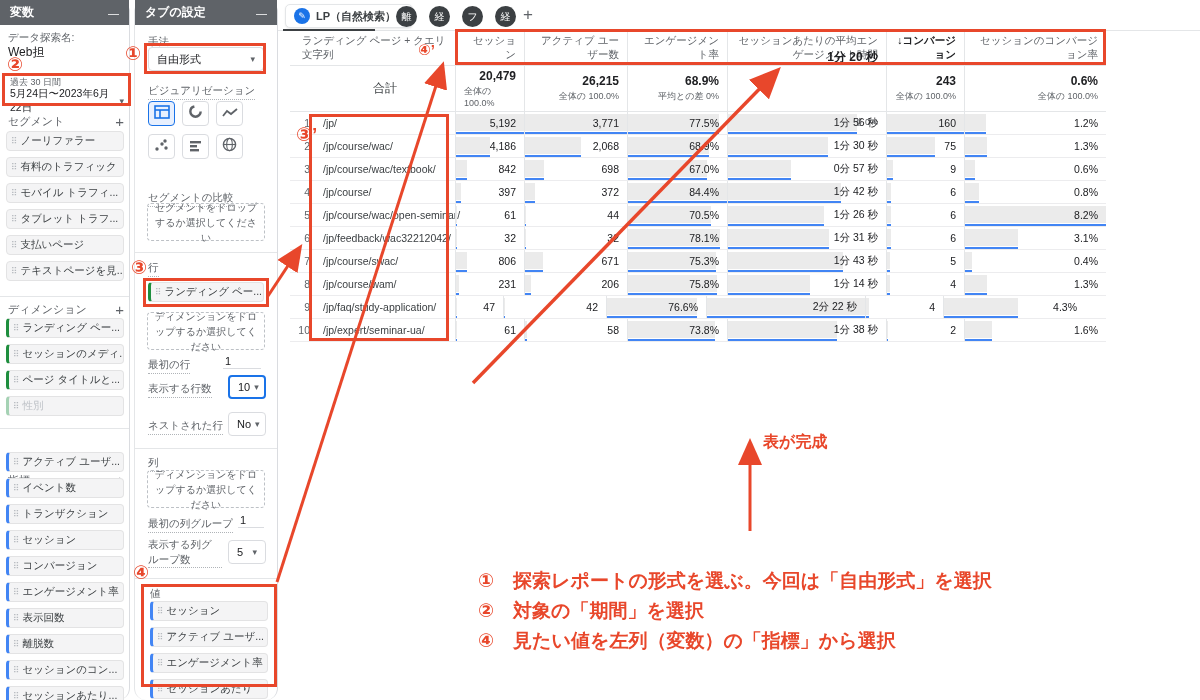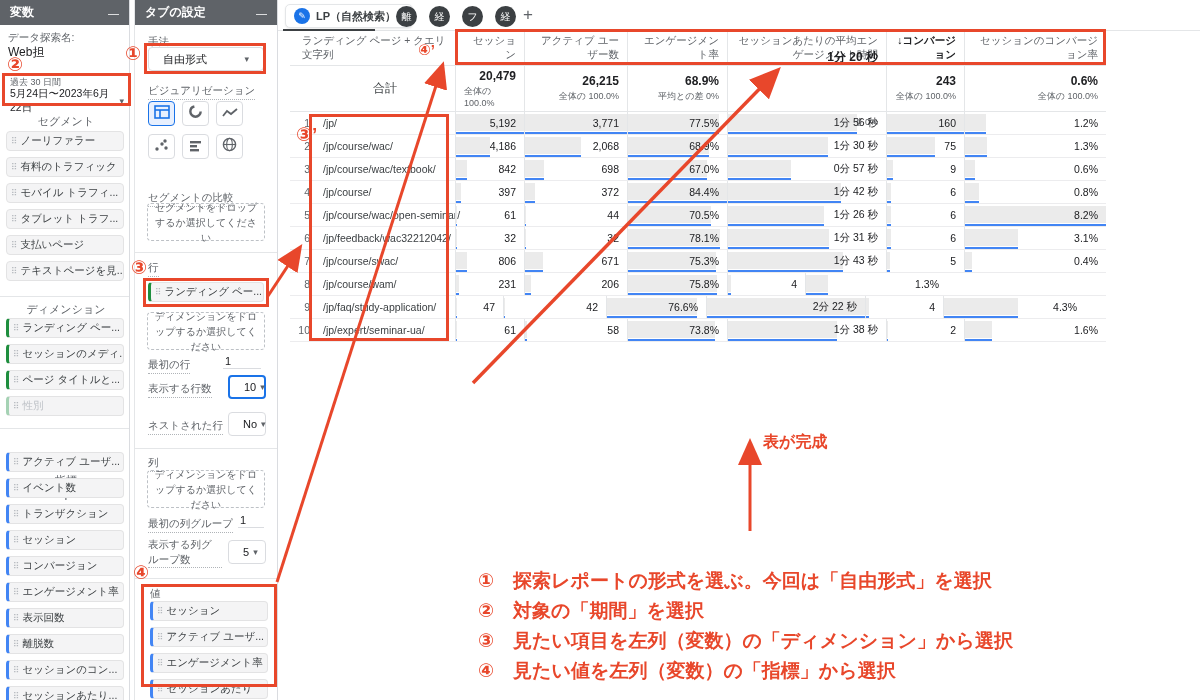--- a/index.html
+++ b/index.html
@@ -5,44 +5,44 @@
   :root{
     --red:#e8472b; --ga-blue:#1a73e8; --bar-blue:#4285f4; --bar-gray:#ebebeb;
     --txt:#202124; --gray:#5f6368; --lgray:#9aa0a6; --border:#dadce0; --hairline:#e4e6e8;
     --green:#1e8e3e;
   }
   *{box-sizing:border-box; margin:0; padding:0;}
   html,body{width:1200px; height:700px; overflow:hidden;}
   body{font-family:"Liberation Sans","DejaVu Sans",sans-serif; background:#fff; color:var(--txt); position:relative;}
 
   
-  .panel{position:absolute; top:0; bottom:0; background:#fff;}
+  .panel{position:absolute; top:0; bottom:0; background:#fff;border-radius:12px;}
   #panel-left{left:0; width:130px; border-right:1px solid var(--border);}
   #panel-mid{left:134px; width:144px; border-right:1px solid var(--border); border-left:1px solid var(--hairline);}
   .panel-header{height:25px; background:#5f6368; color:#fff; font-size:12px; font-weight:bold;
     display:flex; align-items:center; justify-content:space-between; padding:0 10px;}
   .panel-header .min{font-weight:normal; font-size:11px; cursor:pointer;}
 
-  .sec-label{font-size:11px; color:var(--gray); display:flex; align-items:center;flex-direction:column;}
+  .sec-label{font-size:11px; color:var(--gray); display:flex; justify-content:space-between; align-items:center;}
   .plus{color:var(--gray); font-size:15px; line-height:1;}
   .chip{height:20px; background:#f4f4f5; border:1px solid #e3e3e4; border-radius:4px;
     display:flex; align-items:center; font-size:10.5px; color:#3c4043; padding:0 4px; overflow:hidden; white-space:nowrap;}
   .chip .handle{color:#b6babf; font-size:9px; margin-right:4px; letter-spacing:-1px;}
   .chip.dim{border-left:3px solid var(--green);}
   .chip.met{border-left:3px solid var(--bar-blue);}
   .chip.disabled{color:#bdc1c6; border-left-color:#a5d2b4;}
   .abs{position:absolute;}
 
   .divider{position:absolute; left:0; right:0; height:1px; background:var(--hairline);}
 
   
   .mid-label{font-size:10.5px; color:var(--gray);}
   .dotted{border-bottom:1px dotted #b0b4b8; padding-bottom:1px;}
   .selectbox{border:1px solid var(--border); border-radius:4px; background:#fff; display:flex; align-items:center;
-    font-size:11px; color:var(--txt); padding:0 14px; justify-content:space-between;}
+    font-size:11px; color:var(--txt); padding:0 8px; justify-content:space-between;}
   .selectbox.blue{border:2px solid var(--ga-blue);}
   .caret{color:var(--gray); font-size:9px; margin-left:4px;}
   .dropzone{border:1px dashed #bdc1c6; border-radius:4px; font-size:10px; color:var(--gray);
     display:flex; align-items:center; justify-content:center; text-align:center; padding:4px 6px; line-height:1.5;}
   .viz-btn{position:absolute; width:27px; height:25px; border:1px solid var(--border); border-radius:4px; background:#fff;
     display:flex; align-items:center; justify-content:center;}
   .viz-btn.sel{border:1px solid var(--ga-blue); background:#e8f0fe;}
   .underval{font-size:11px; color:var(--txt); border-bottom:1px solid var(--border); width:38px; padding:1px 2px;}
 
   
@@ -645,20 +645,25 @@
         <div class="cell" style="width: 103px;">
           <div class="bar" style="width: 5.5%;"></div>
           <div class="bline" style="width: 5.5%;"></div>
           <div class="val">206</div>
         </div>
         <div class="cell" style="width: 100px;">
           <div class="bar" style="width: 89.8%;"></div>
           <div class="bline" style="width: 89.8%;"></div>
           <div class="val">75.8%</div>
         </div>
+        <div class="cell" style="width: 159px;">
+          <div class="bar" style="width: 52.1%;"></div>
+          <div class="bline" style="width: 52.1%;"></div>
+          <div class="val">1分 14 秒</div>
+        </div>
         <div class="cell" style="width: 78px;">
           <div class="bar" style="width: 3.3%;"></div>
           <div class="bline" style="width: 3.3%;"></div>
           <div class="val">4</div>
         </div>
         <div class="cell" style="width: 142px;">
           <div class="bar" style="width: 15.9%;"></div>
           <div class="bline" style="width: 15.9%;"></div>
           <div class="val">1.3%</div>
         </div>
@@ -748,21 +753,20 @@
 <div class="ann-box" style="left:309px; top:114px; width:140px; height:227px;"></div>
 <div class="marker" style="left:133px; top:563px;">④</div>
 <div class="ann-box" style="left:141px; top:584px; width:136px; height:103px;"></div>
 <div class="marker" style="left:418px; top:42px; font-size:15px;">④’</div>
 <div class="ann-box" style="left:455px; top:29px; width:651px; height:36px;"></div>
 
 <div id="done-label">表が完成</div>
 <div id="steps">
     <div>①　探索レポートの形式を選ぶ。今回は「自由形式」を選択</div>
     <div>②　対象の「期間」を選択</div>
-    <div>③　見たい項目を左列（変数）の「ディメンション」から選択</div>
     <div>④　見たい値を左列（変数）の「指標」から選択</div>
   </div>
 
 <svg id="svg-overlay">
   <defs>
     <marker id="arrow" markerWidth="9" markerHeight="8" refX="7" refY="4" orient="auto">
       <path d="M0,0 L9,4 L0,8 z" fill="#e8472b"></path>
     </marker>
   </defs>
   <line x1="268" y1="296" x2="299" y2="249" stroke="#e8472b" stroke-width="3" marker-end="url(#arrow)"></line>

